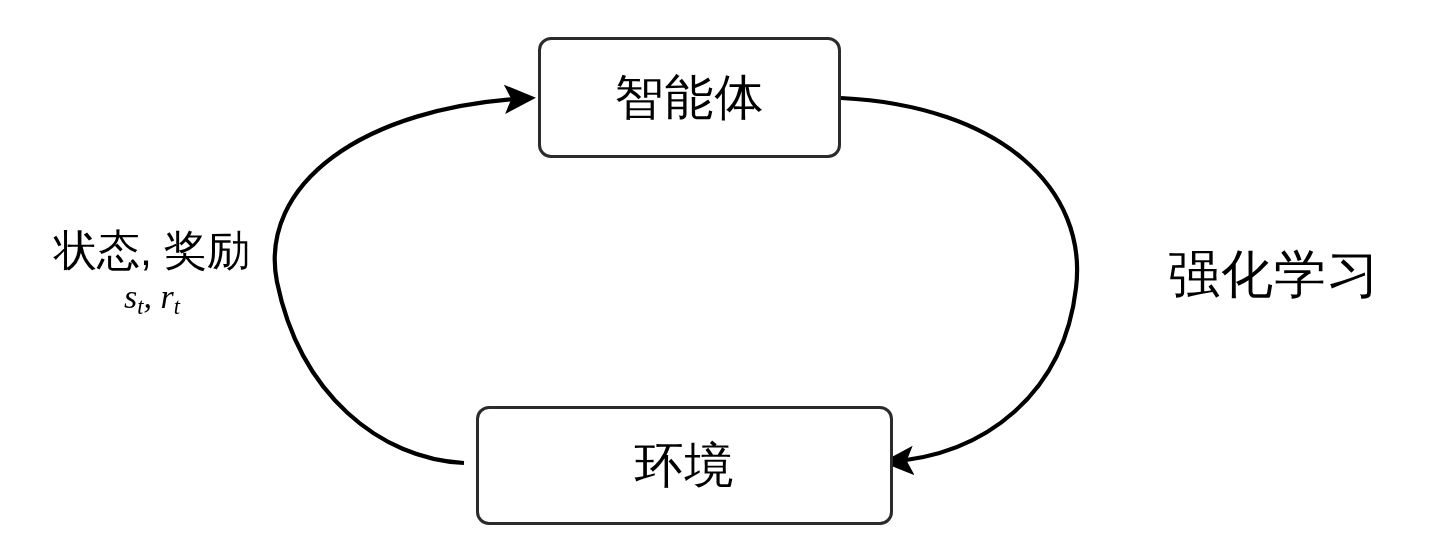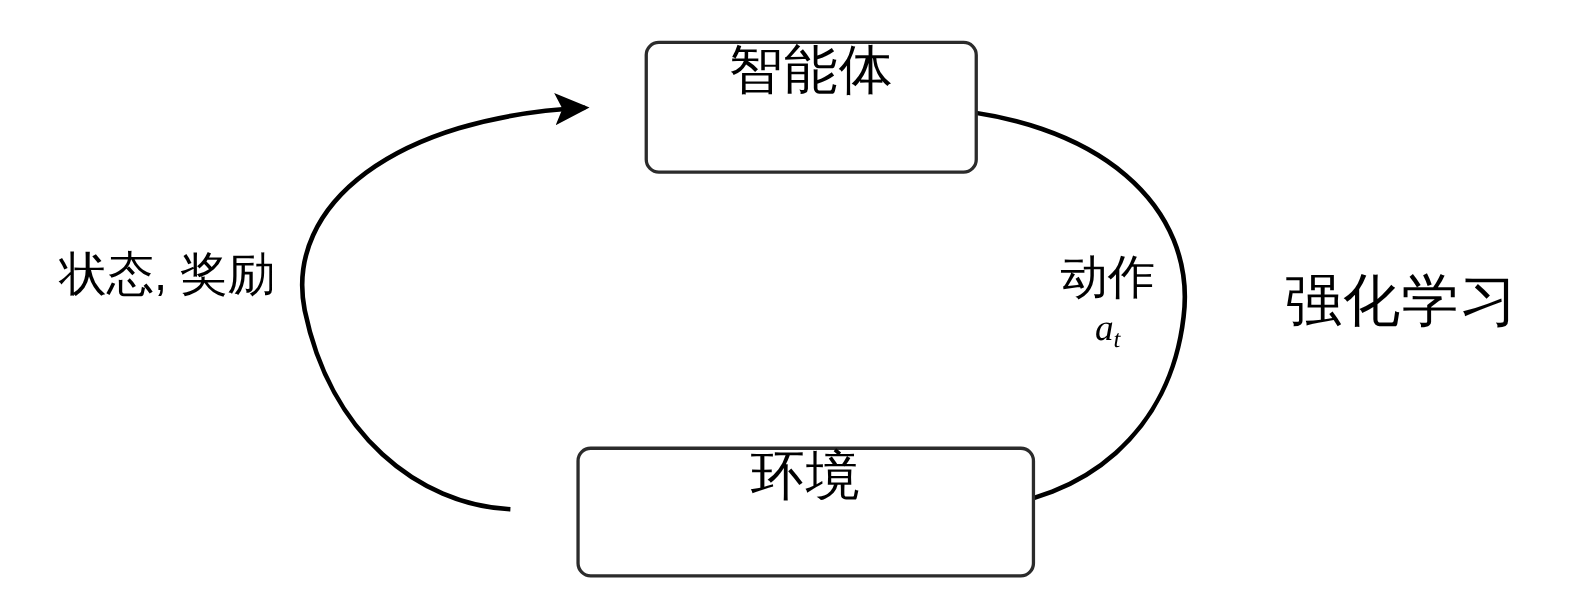--- a/index.html
+++ b/index.html
@@ -24,23 +24,22 @@
     width: 1440px;
     height: 553px;
   }
   .node-box {
     position: absolute;
     box-sizing: border-box;
     border: 3px solid #2b2b2b;
     border-radius: 13px;
     background: #ffffff;
     display: flex;
-    align-items: flex-start;
+    align-items: center;
     justify-content: center;
-    margin-left: 48px;
   }
   .node-label {
     font-family: "Liberation Sans", sans-serif;
     font-size: 49px;
     line-height: 1;
     color: #000000;
     letter-spacing: 1px;
     white-space: nowrap;
   }
   #agent-box {
@@ -133,24 +132,21 @@
   <div class="node-box" id="agent-box">
     <span class="node-label">智能体</span>
   </div>
 
   <div class="node-box" id="environment-box">
     <span class="node-label">环境</span>
   </div>
 
   <div class="edge-label" id="state-reward-label">
     <span class="cjk">状态, 奖励</span>
+    <span class="math">
+      <span>s</span><sub>t</sub><span class="comma-sep">, </span><span>r</span><sub>t</sub>
+    </span>
   </div>
 
-  <div class="edge-label" id="action-label">
-    <span class="cjk">动作</span>
-    <span class="math">
-      <span>a</span><sub>t</sub>
-    </span>
-  </div>
 
   <div id="title-label">强化学习</div>
 
 </div>
 
 </body></html>

